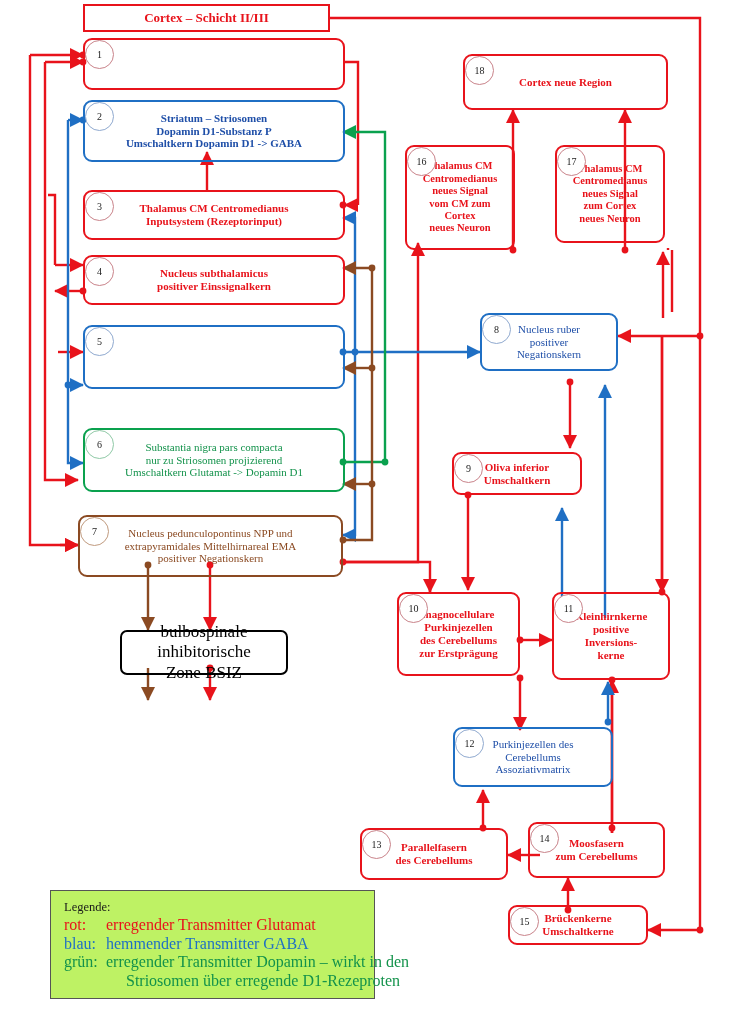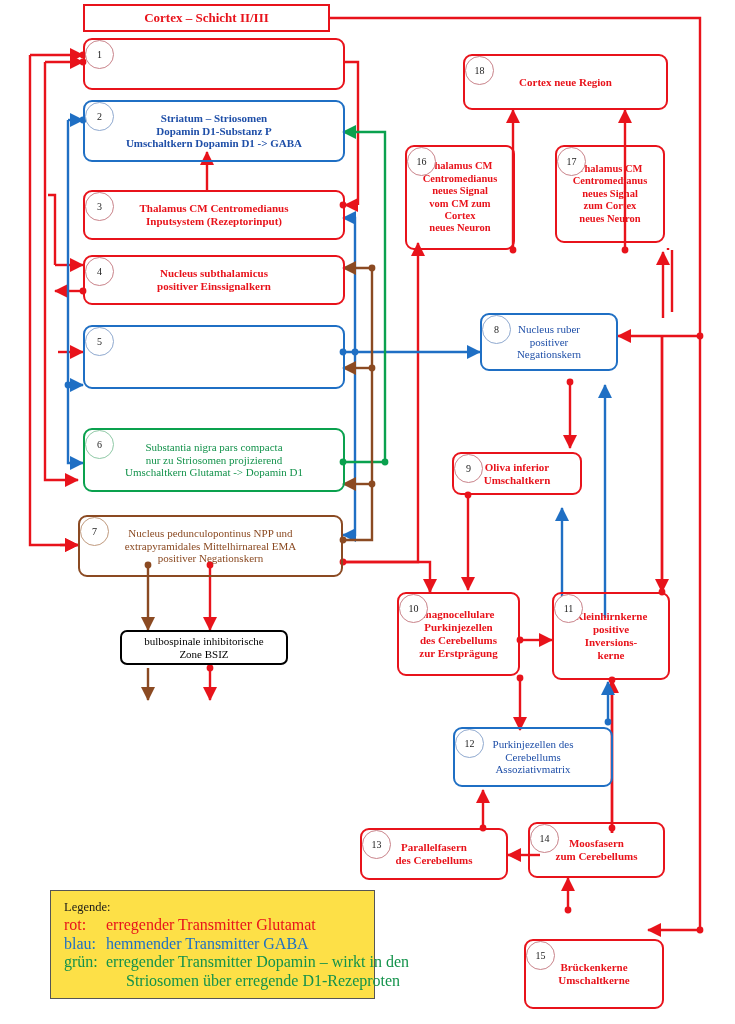--- a/index.html
+++ b/index.html
@@ -20,21 +20,21 @@
          border-radius:7px;}
   .badge{position:absolute;left:-0px;top:-0px;width:27px;height:27px;
          border-radius:50%;border:1.4px solid #c9838a;background:#fff;
          color:#222;font-size:10px;font-weight:normal;display:flex;
          align-items:center;justify-content:center;z-index:7;
          font-family:"Liberation Serif",serif;}
   .badge.b{border-color:#8fa9cf;}
   .badge.g{border-color:#8fc9a6;}
   .badge.br{border-color:#c09a7e;}
   #legend{position:absolute;left:50px;top:890px;width:325px;height:109px;
-          border:1.5px solid #555;background:#fde047;z-index:9;
+          border:1.5px solid #555;background:#bef264;z-index:9;
           padding:9px 0 0 13px;box-sizing:border-box;}
   #legend .ltitle{color:#1a1a1a;font-size:12.5px;margin-bottom:1px;}
   #legend .lrow{font-size:16px;white-space:nowrap;margin-bottom:0.5px;}
   #legend .k{display:inline-block;width:42px;}
   .lred{color:#e8131b;} .lblue{color:#1f6fc4;}
   .lgreen{color:#13924b;} .lbrown{color:#8b4a22;}
   .indent{padding-left:62px;}
 </style>
 </head>
 <body>
@@ -235,21 +235,21 @@
     </span>
   </div>
 
   <div class="node brown" style="left:78px;top:515px;width:265px;height:62px;font-size:11px;font-weight:normal;">
     <span class="badge br">7</span>
     <span class="txt">
       <span>Nucleus pedunculopontinus NPP und</span><br><span>extrapyramidales Mittelhirnareal EMA</span><br><span>positiver Negationskern</span>
     </span>
   </div>
 
-  <div class="node black" style="left:120px;top:630px;width:168px;height:35px;font-size:11px;font-family:Liberation Serif, serif;">
+  <div class="node black" style="left:120px;top:630px;width:168px;height:45px;font-size:17px;font-family:Liberation Serif, serif;">
     <span class="txt">
       <span>bulbospinale inhibitorische</span><br><span>Zone BSIZ</span>
     </span>
   </div>
 
   <div class="node blue" style="left:480px;top:313px;width:138px;height:58px;font-size:11px;font-weight:normal;">
     <span class="badge b">8</span>
     <span class="txt">
       <span>Nucleus ruber</span><br><span>positiver</span><br><span>Negationskern</span>
     </span>
@@ -290,21 +290,21 @@
     </span>
   </div>
 
   <div class="node" style="left:528px;top:822px;width:137px;height:56px;font-size:11px;">
     <span class="badge">14</span>
     <span class="txt">
       <span>Moosfasern</span><br><span>zum Cerebellums</span>
     </span>
   </div>
 
-  <div class="node" style="left:524px;top:905px;width:140px;height:70px;font-size:11px;margin-top:34px;">
+  <div class="node" style="left:508px;top:905px;width:140px;height:40px;font-size:11px;">
     <span class="badge">15</span>
     <span class="txt">
       <span>Brückenkerne</span><br><span>Umschaltkerne</span>
     </span>
   </div>
 
   <div class="node" style="left:405px;top:145px;width:110px;height:105px;font-size:10.5px;">
     <span class="badge">16</span>
     <span class="txt">
       <span>Thalamus CM</span><br><span>Centromedianus</span><br><span>neues Signal</span><br><span>vom CM zum</span><br><span>Cortex</span><br><span>neues Neuron</span>

